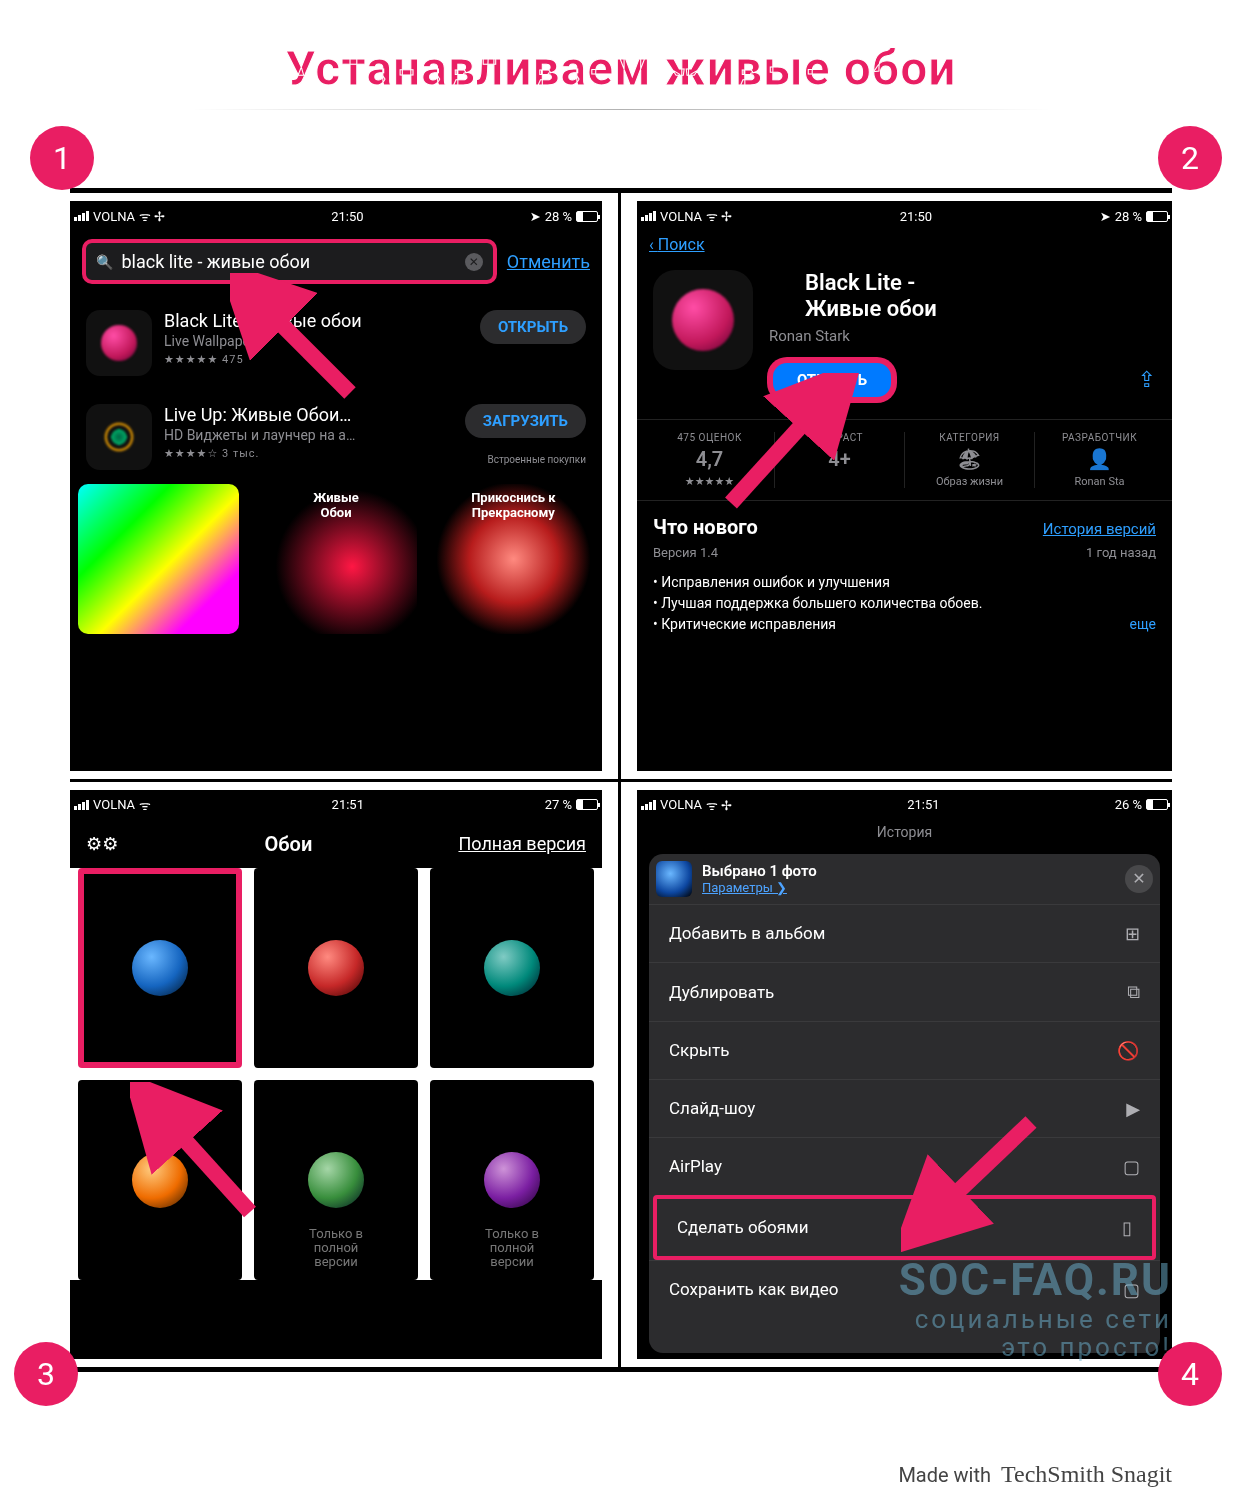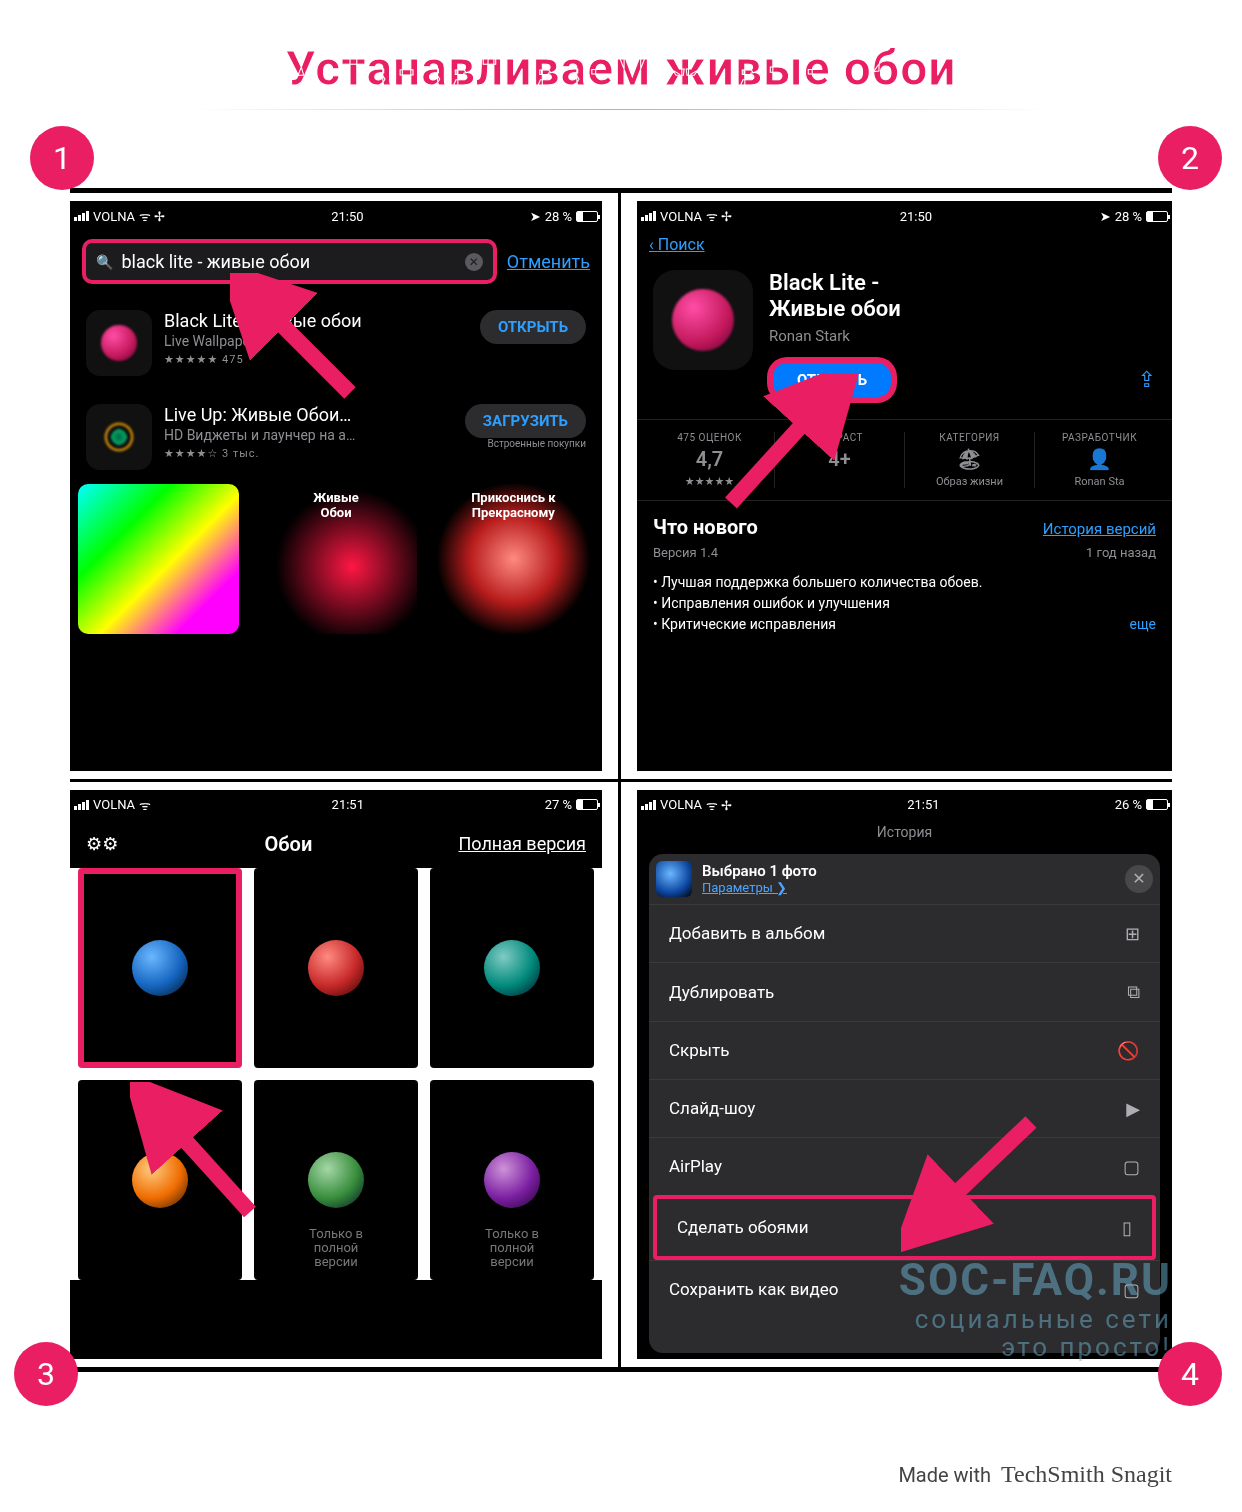--- a/index.html
+++ b/index.html
@@ -33,34 +33,34 @@
   .result { display:flex; gap:12px; padding:14px 16px; align-items:flex-start; }
   .appicon { width:66px; height:66px; border-radius:14px; background:#111; display:flex; align-items:center; justify-content:center; }
   .blob { width:36px; height:36px; border-radius:50%; filter:blur(1px); }
   .blob.pink { background:radial-gradient(circle at 35% 30%,#ff4da6,#c2185b 60%,#5a0030); }
   .blob.ring { background:radial-gradient(circle at 50% 50%, #064,#0a6 30%,transparent 31%,transparent 45%,#fa0 50%,transparent 60%); }
   .meta { flex:1; }
   .meta .name { font-size:18px; color:#fff; }
   .meta .sub { font-size:14px; color:#8e8e93; margin-top:2px; }
   .stars { color:#8e8e93; font-size:11px; margin-top:4px; letter-spacing:1px; }
   .pill { background:#2c2c2e; color:#2e9fff; font-weight:700; padding:8px 18px; border-radius:18px; font-size:15px; }
-  .iap { color:#8e8e93; font-size:10px; text-align:right; margin-top:0; }
+  .iap { color:#8e8e93; font-size:10px; text-align:right; margin-top:16px; }
   .shots { display:flex; gap:16px; padding:0 8px; }
   .shot { flex:1; height:150px; border-radius:10px; background:#111; position:relative; overflow:hidden; }
   .shot .cap { position:absolute; top:6px; left:0; right:0; text-align:center; font-size:13px; font-weight:700; color:#fff; }
   .shot-1 { background:linear-gradient(135deg,#0ff,#0f0 30%,#ff0 55%,#f0f 80%); }
   .shot-2 { background:radial-gradient(circle at 60% 55%,#ff1744,#000 60%); }
   .shot-3 { background:radial-gradient(circle at 50% 50%,#ff8a80,#b71c1c 40%,#000 70%); }
 
   
   .back { color:#2e9fff; font-size:16px; padding:4px 12px; text-decoration:underline; }
   .apphead { display:flex; gap:16px; padding:12px 16px; }
   .bigicon { width:100px; height:100px; border-radius:22px; background:#111; display:flex; align-items:center; justify-content:center; }
   .bigicon .blob { width:62px; height:62px; }
-  .apptxt .aname { font-size:22px; font-weight:600; line-height:1.2; }
+  .apptxt .aname { font-size:22px; font-weight:600; line-height:1.2;margin-left:36px; }
   .apptxt .apub { font-size:15px; color:#8e8e93; margin-top:4px; }
   .opennodl { margin-top:14px; display:flex; align-items:center; gap:18px; }
   .openbtn { background:#007aff; color:#fff; font-weight:700; font-size:15px; padding:8px 24px; border-radius:18px; border:4px solid #e91e63; box-shadow:0 0 0 2px #e91e63; }
   .share { color:#2e9fff; font-size:22px; margin-left:auto; }
   .infobar { display:flex; padding:12px 8px; border-top:1px solid #222; border-bottom:1px solid #222; margin-top:6px; }
   .infobox { flex:1; text-align:center; border-right:1px solid #222; padding:0 4px; }
   .infobox:last-child { border-right:none; }
   .infobox .lab { font-size:10px; color:#8e8e93; letter-spacing:0.5px; }
   .infobox .val { font-size:20px; color:#8e8e93; font-weight:600; margin-top:4px; }
   .infobox .vsm { font-size:11px; color:#8e8e93; margin-top:4px; }
@@ -276,22 +276,22 @@
       <div class="whatsnew">
         <div class="whatsnew-row">
             <h3>Что нового</h3>
             <span class="history">История версий</span>
           </div>
         <div class="verrow">
             <span>Версия 1.4</span>
             <span>1 год назад</span>
           </div>
         <div class="bullets">
+          <div>• Исправления ошибок и улучшения</div>
           <div>• Лучшая поддержка большего количества обоев.</div>
-          <div>• Исправления ошибок и улучшения</div>
           <div><span>• Критические исправления</span><span class="more">еще</span></div>
         </div>
       </div>
     </div>
     <div class="arrow" style="left:90px;top:180px">
       <svg width="150" height="150">
           <defs>
             <marker id="ah2" markerWidth="6" markerHeight="6" refX="3" refY="3" orient="auto">
               <path d="M0,0 L6,3 L0,6 Z" fill="#e91e63"></path>
             </marker>

